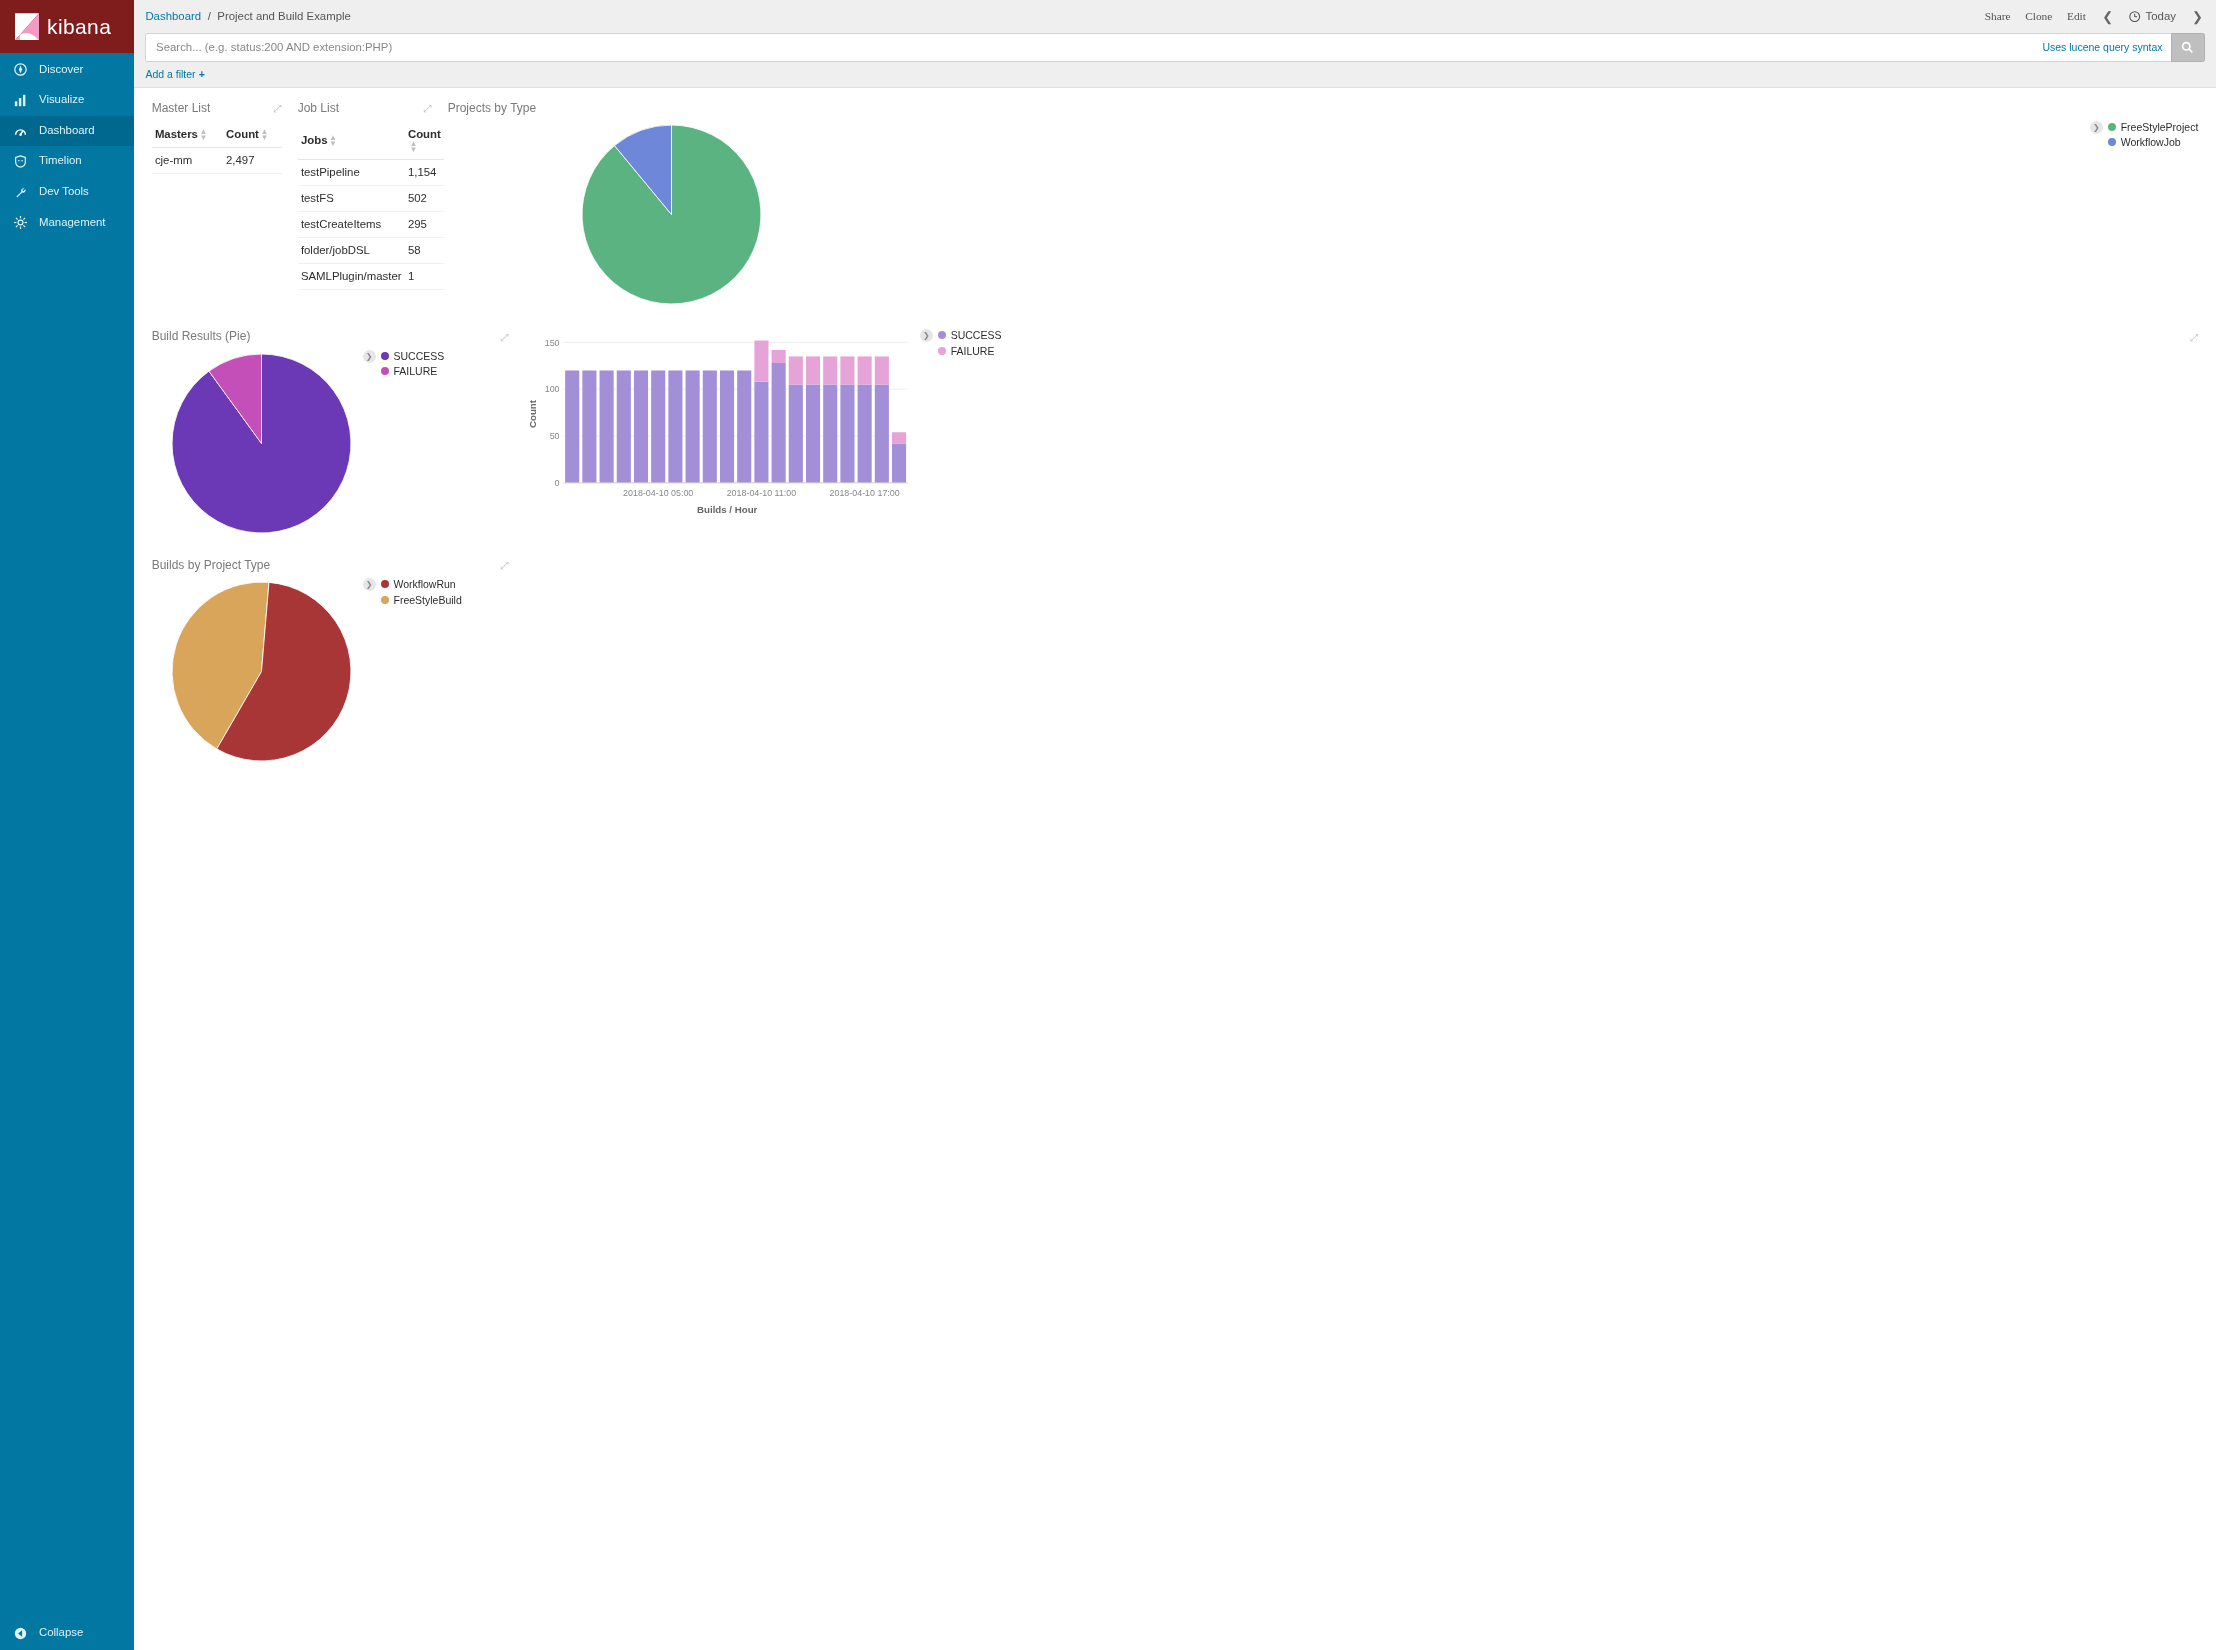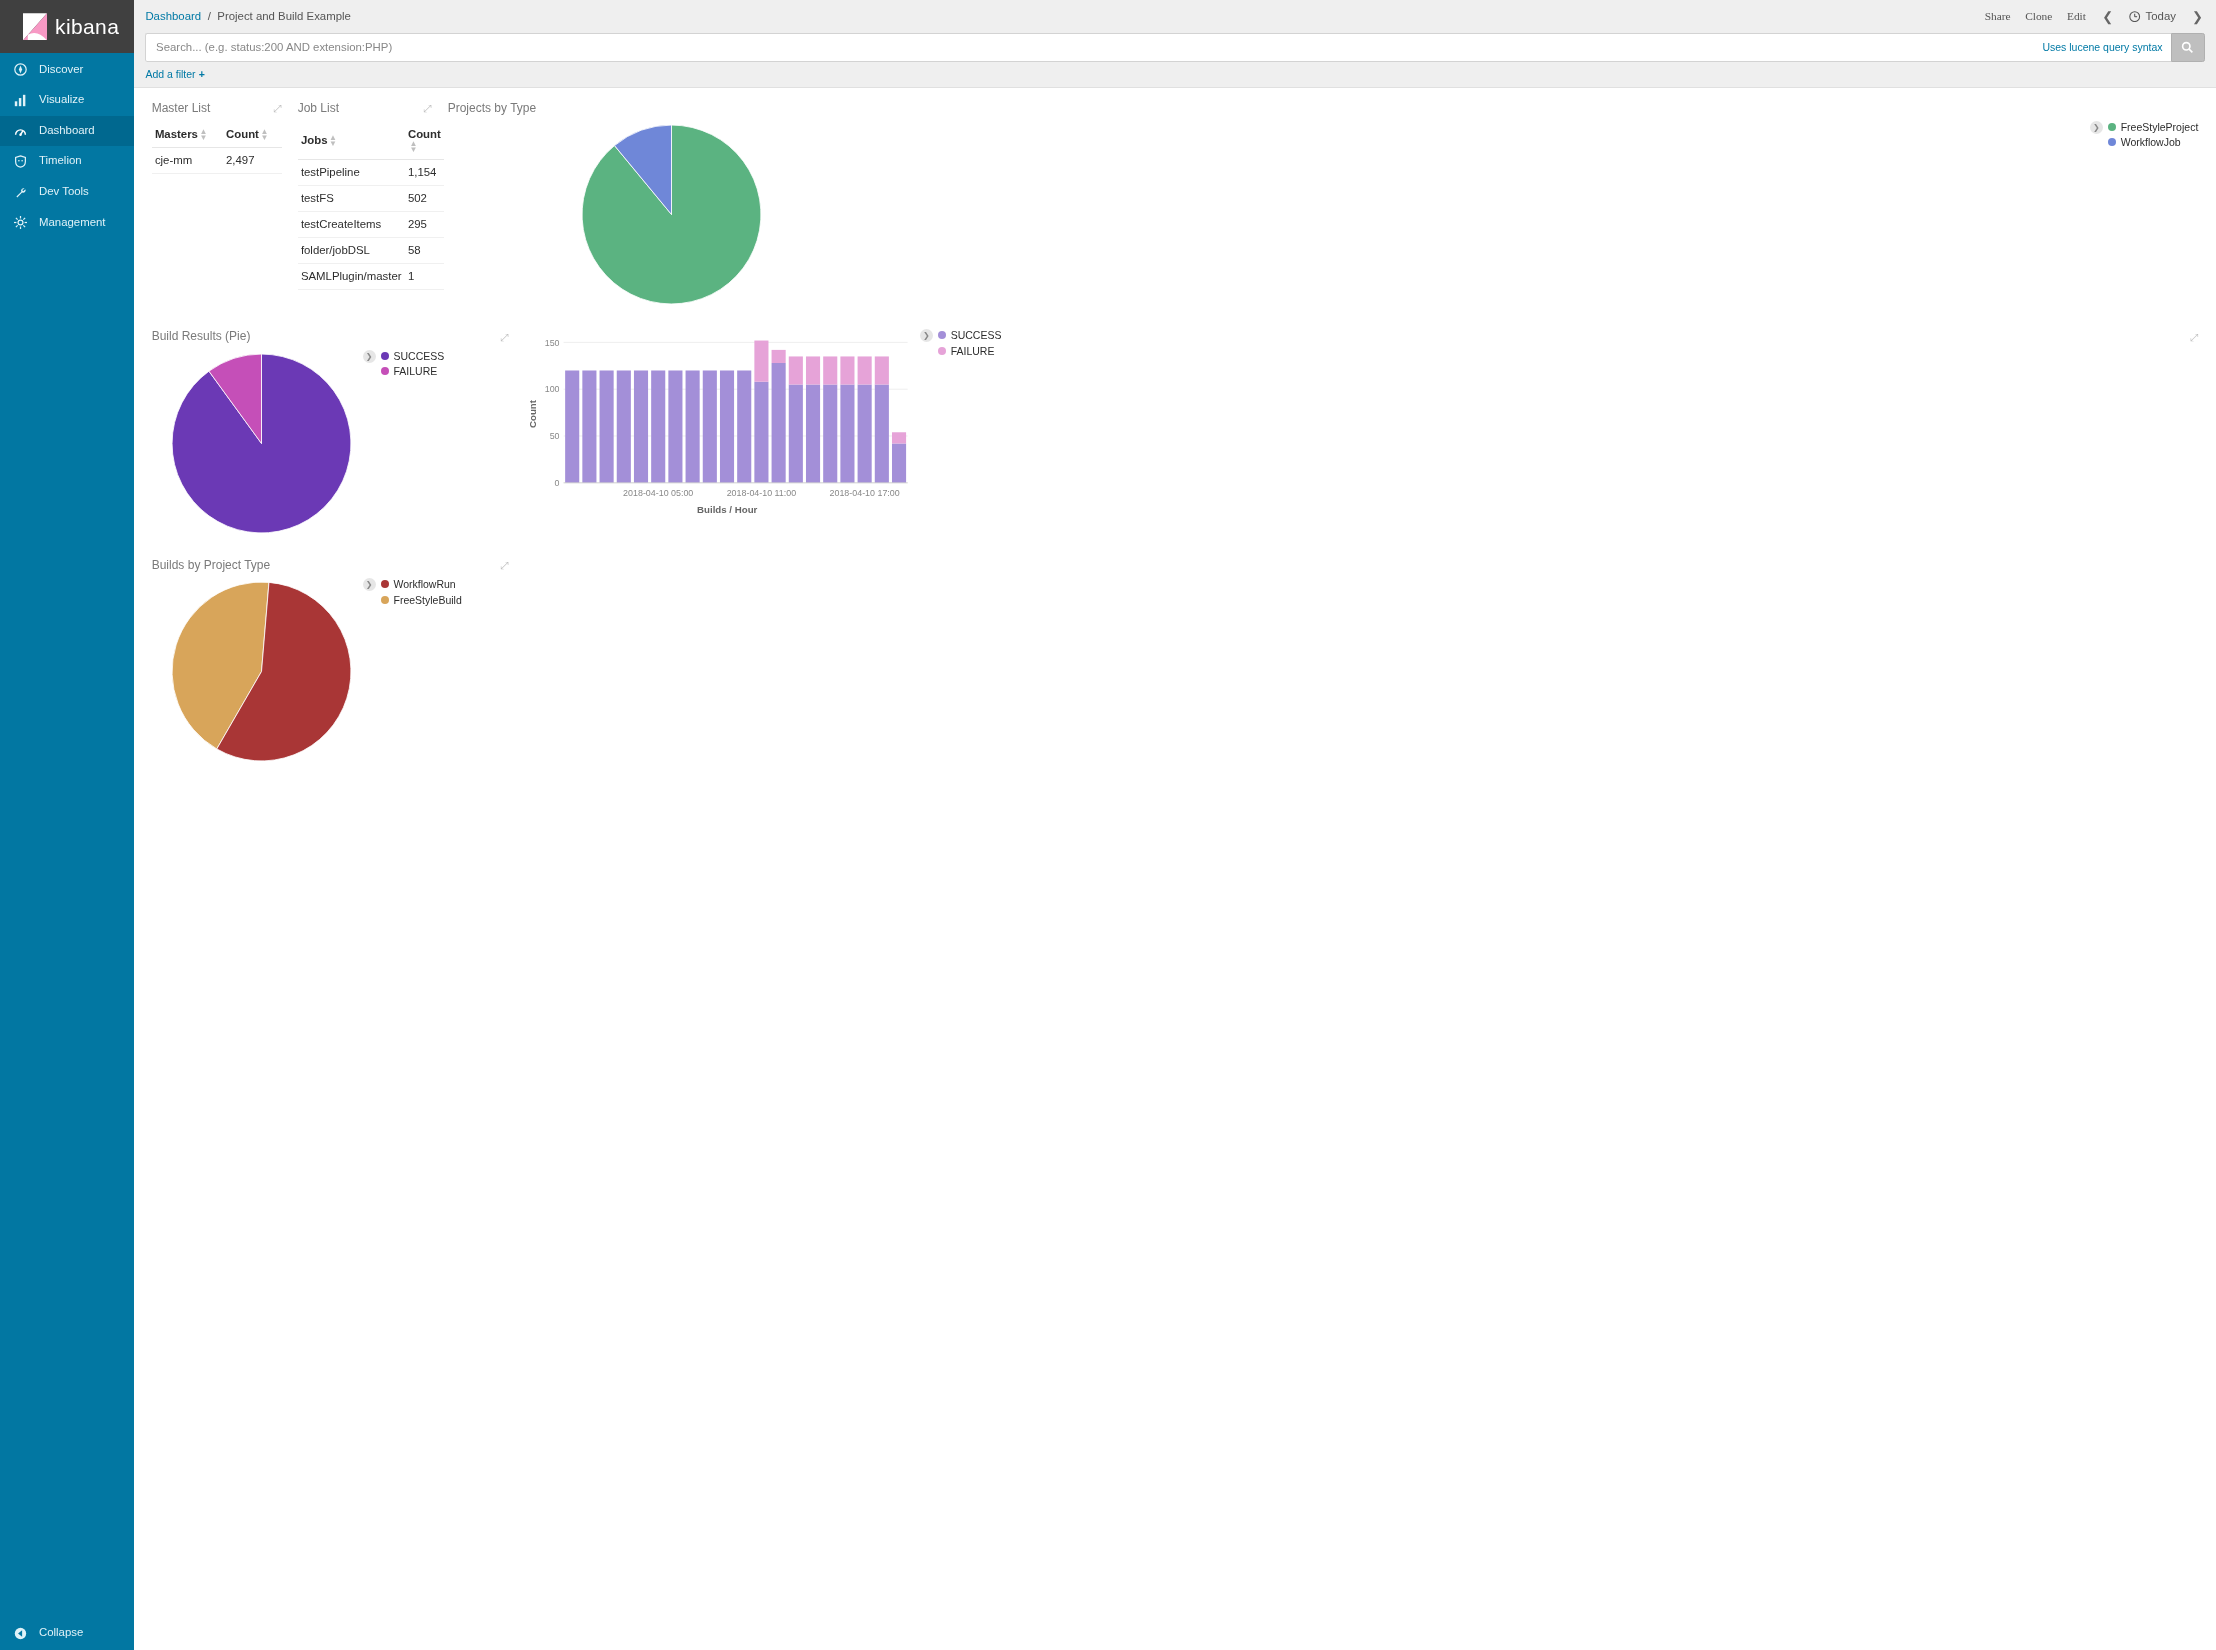--- a/index.html
+++ b/index.html
@@ -1,21 +1,21 @@
 <!DOCTYPE html>
 <html style="font-size:13px"><head>
 <meta charset="utf-8">
 <style>
 * { box-sizing: border-box; margin: 0; padding: 0; }
 body { font-family: -apple-system, BlinkMacSystemFont, "Segoe UI", Helvetica, Arial, sans-serif; font-size: 11.4px; color: #2D2D2D; background: #fff; overflow-x: hidden; }
 .app { display: flex; min-height: 100vh; }
 
 
 .sidebar { width: 134px; background: #0277A2; color: #fff; display: flex; flex-direction: column; flex-shrink: 0; }
-.logo { background: #404040; height: 53px; display: flex; align-items: center; padding: 0 23px; gap: 8px; }
+.logo { background: #7f1d1d; height: 53px; display: flex; align-items: center; padding: 0 15px; gap: 8px; }
 .logo svg { flex-shrink: 0; }
 .logo-text { color: #fff; font-size: 21px; font-weight: 400; letter-spacing: 0.4px; }
 .nav { flex: 1; padding-top: 1.6px; }
 .nav-item { display: flex; align-items: flex-start; gap: 11.4px; padding: 8px 13px; color: #e0f2f8; cursor: pointer; font-size: 11.4px; }
 .nav-item.active { background: #00688F; }
 .nav-icon { width: 14.6px; height: 14.6px; display: inline-flex; align-items: center; justify-content: center; }
 .collapse-row { padding: 9.7px 13px; display: flex; gap: 11.4px; cursor: pointer; color: #e0f2f8; }
 
 
 .main { flex: 1; display: flex; flex-direction: column; min-width: 0; }

